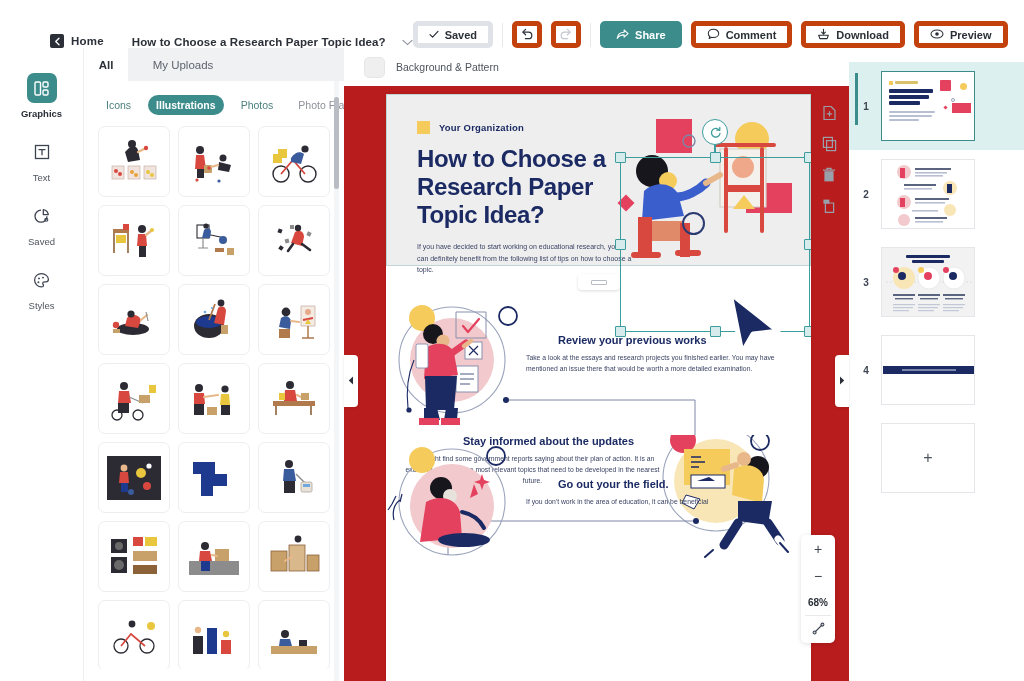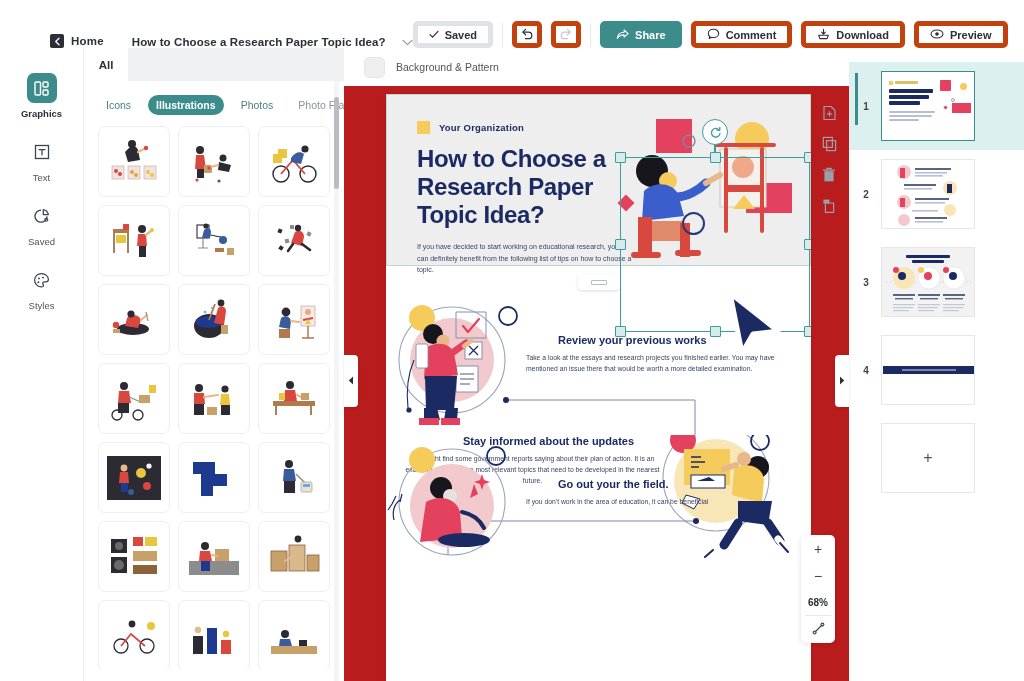--- a/index.html
+++ b/index.html
@@ -371,20 +371,21 @@
             <circle cx="6.4" cy="11.2" r=".95" fill="#3d4451"></circle>
           </svg>
       </span>
       <span class="rail-lab">Styles</span>
     </div>
   </div>
 
   <div class="panel">
     <div class="panel-tabs">
       <div class="ptab w1 active">All</div>
+      <div class="ptab w2">My Uploads</div>
     </div>
     <div class="panel-body">
       <div class="filters">
         <span class="fchip">Icons</span>
         <span class="fchip active">Illustrations</span>
         <span class="fchip">Photos</span>
         <span class="fchip muted">Photo Frames</span>
       </div>
 
       <div class="grid">

